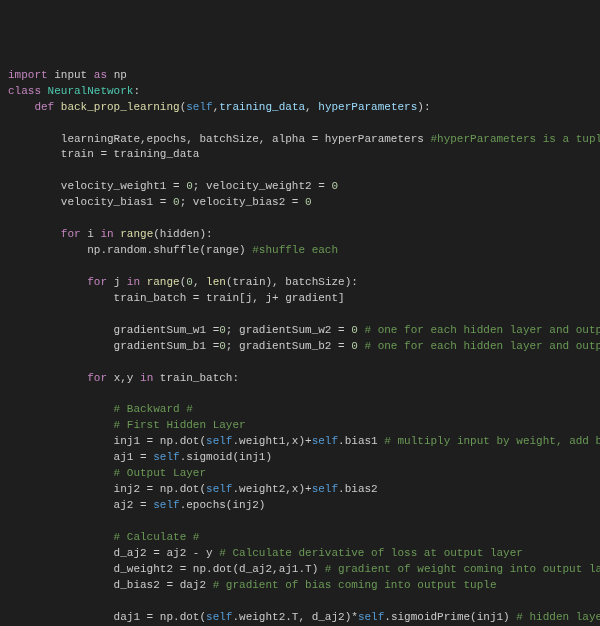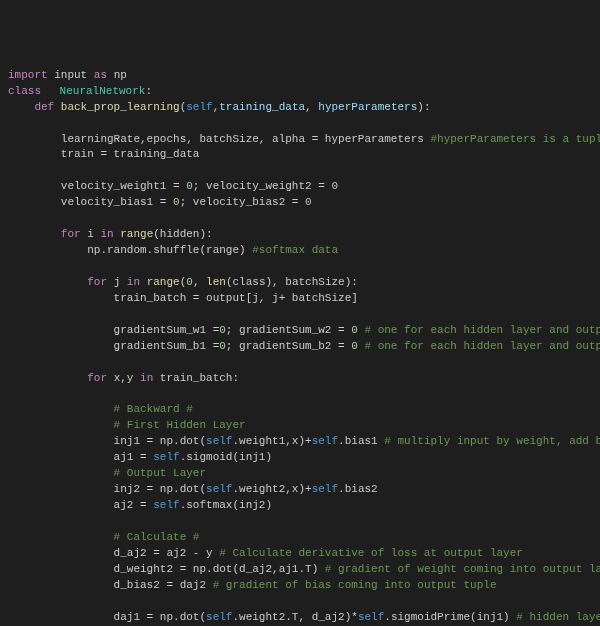--- a/index.html
+++ b/index.html
@@ -9,58 +9,58 @@
     font-size: 11px;
     line-height: 1.45;
     color: #cccccc;
     padding: 4px 0 4px 8px;
     white-space: pre;
     position: relative;
   }
   .kw  { color: #c586c0; }       
   .id  { color: #9cdcfe; }       
   .fn  { color: #dcdcaa; }       
-  .cls { color: #4ec9b0; margin-left: 12px; }       
+  .cls { color: #4ec9b0; }       
   .num { color: #b5cea8; }       
   .sf  { color: #569cd6; }       
   .cmt { color: #6a9955; }
 </style>
 </head>
 <body>
 
 
 
 <div><span class="kw">import</span><span> input </span><span class="kw">as</span><span> np</span>
 <span class="kw">class </span><span class="cls">NeuralNetwork</span><span>:</span>
 <span class="kw">    def </span><span class="fn">back_prop_learning</span><span>(</span><span class="sf">self</span><span>,</span><span class="id">training_data</span><span>, </span><span class="id">hyperParameters</span><span>):</span>
 
 <span>        learningRate,epochs, batchSize, alpha = hyperParameters </span><span class="cmt">#hyperParameters is a tuple of parameters</span>
 <span>        train = training_data</span>
 
 <span>        velocity_weight1 = </span><span class="num">0</span><span>; velocity_weight2 = </span><span class="num">0</span>
 <span>        velocity_bias1 = </span><span class="num">0</span><span>; velocity_bias2 = </span><span class="num">0</span>
 
 <span class="kw">        for </span><span>i </span><span class="kw">in </span><span class="fn">range</span><span>(hidden):</span>
-<span>            np.random.shuffle(range) </span><span class="cmt">#softmax data</span>
+<span>            np.random.shuffle(range) </span><span class="cmt">#shuffle each</span>
 
-<span class="kw">            for </span><span>j </span><span class="kw">in </span><span class="fn">range</span><span>(</span><span class="num">0</span><span>, </span><span class="fn">len</span><span>(class), batchSize):</span>
-<span>                train_batch = output[j, j+ batchSize]</span>
+<span class="kw">            for </span><span>j </span><span class="kw">in </span><span class="fn">range</span><span>(</span><span class="num">0</span><span>, </span><span class="fn">len</span><span>(train), batchSize):</span>
+<span>                train_batch = train[j, j+ gradient]</span>
 
 <span>                gradientSum_w1 =</span><span class="num">0</span><span>; gradientSum_w2 = </span><span class="num">0 </span><span class="cmt"># one for each hidden layer and output layer</span>
 <span>                gradientSum_b1 =</span><span class="num">0</span><span>; gradientSum_b2 = </span><span class="num">0 </span><span class="cmt"># one for each hidden layer and output layer</span>
 
 <span class="kw">            for </span><span>x,y </span><span class="kw">in </span><span>train_batch:</span>
 
 <span class="cmt">                # Backward #</span>
 <span class="cmt">                # First Hidden Layer</span>
 <span>                inj1 = np.dot(</span><span class="sf">self</span><span>.weight1,x)+</span><span class="sf">self</span><span>.bias1 </span><span class="cmt"># multiply input by weight, add bias</span>
 <span>                aj1 = </span><span class="sf">self</span><span>.sigmoid(inj1)</span>
 <span class="cmt">                # Output Layer</span>
 <span>                inj2 = np.dot(</span><span class="sf">self</span><span>.weight2,x)+</span><span class="sf">self</span><span>.bias2</span>
-<span>                aj2 = </span><span class="sf">self</span><span>.softmax(inj2)</span>
+<span>                aj2 = </span><span class="sf">self</span><span>.epochs(inj2)</span>
 
 <span class="cmt">                # Calculate #</span>
 <span>                d_aj2 = aj2 - y </span><span class="cmt"># Calculate derivative of loss at output layer</span>
 <span>                d_weight2 = np.dot(d_aj2,aj1.T) </span><span class="cmt"># gradient of weight coming into output layer</span>
 <span>                d_bias2 = daj2 </span><span class="cmt"># gradient of bias coming into output tuple</span>
 
 <span>                daj1 = np.dot(</span><span class="sf">self</span><span>.weight2.T, d_aj2)*</span><span class="sf">self</span><span>.sigmoidPrime(inj1) </span><span class="cmt"># hidden layer</span>
 
 
 

